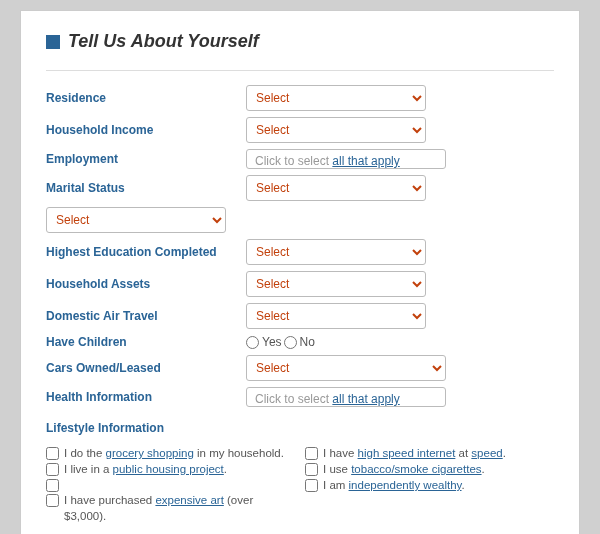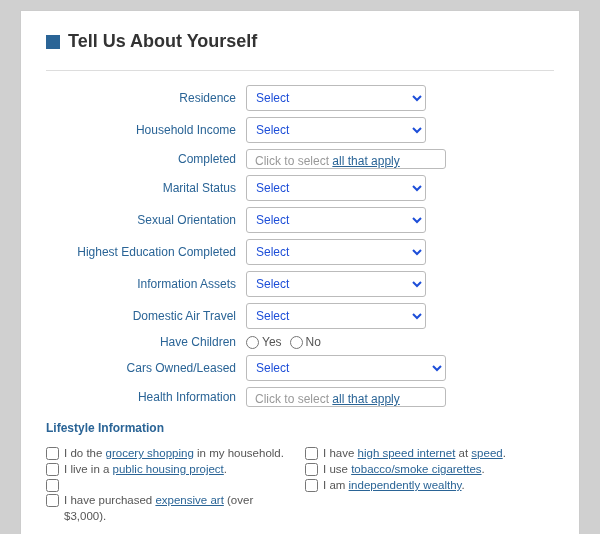--- a/index.html
+++ b/index.html
@@ -21,58 +21,59 @@
       margin: 10px auto;
     }
     .card-title {
       font-size: 18px;
       font-weight: bold;
       color: #333;
       margin-bottom: 18px;
       display: flex;
       align-items: center;
       gap: 8px;
+      font-style: italic;
     }
     .card-title-icon {
       width: 14px;
       height: 14px;
       background: #2a6496;
       display: inline-block;
       flex-shrink: 0;
     }
     .divider {
       border: none;
       border-top: 1px solid #ddd;
       margin-bottom: 14px;
     }
     .form-row {
       display: flex;
       align-items: center;
       margin-bottom: 6px;
     }
     .form-label {
-      text-align: right;
+      text-align: left;
       width: 200px;
       min-width: 200px;
       color: #2a6496;
       font-size: 12px;
       padding-right: 10px;
-      font-weight: normal;
+      font-weight: bold;
     }
     .form-control {
       flex: 1;
     }
     select {
       width: 100%;
       max-width: 180px;
       padding: 3px 5px;
       border: 1px solid #bbb;
       border-radius: 3px;
       font-size: 12px;
-      color: #1d4ed8;
+      color: #c2410c;
       background: #fff;
       height: 26px;
     }
     .click-select {
       width: 100%;
       max-width: 200px;
       padding: 4px 8px;
       border: 1px solid #bbb;
       border-radius: 3px;
       font-size: 12px;
@@ -80,21 +81,21 @@
       background: #fff;
       height: 20px;
       cursor: pointer;
     }
     .click-select span.highlight {
       color: #2a6496;
       text-decoration: underline;
     }
     .radio-group {
       display: flex;
-      gap: 8px;
+      gap: 2px;
       align-items: flex-start;
     }
     .radio-group label {
       color: #555;
       font-size: 12px;
       display: flex;
       align-items: center;
       gap: 3px;
       cursor: pointer;
     }
@@ -151,57 +152,56 @@
   <div class="form-row">
     <div class="form-label">Household Income</div>
     <div class="form-control">
       <select>
         <option>Select</option>
       </select>
     </div>
   </div>
 
   <div class="form-row">
-    <div class="form-label">Completed</div>
+    <div class="form-label">Employment</div>
     <div class="form-control">
       <div class="click-select">
         <span style="color:#999;">Click to select </span><span class="highlight">all that apply</span>
       </div>
     </div>
   </div>
 
   <div class="form-row">
     <div class="form-label">Marital Status</div>
     <div class="form-control">
       <select>
         <option>Select</option>
       </select>
     </div>
   </div>
 
   <div class="form-row">
-    <div class="form-label">Sexual Orientation</div>
     <div class="form-control">
       <select>
         <option>Select</option>
       </select>
     </div>
   </div>
 
   <div class="form-row">
     <div class="form-label">Highest Education Completed</div>
     <div class="form-control">
       <select>
         <option>Select</option>
       </select>
     </div>
   </div>
 
   <div class="form-row">
-    <div class="form-label">Information Assets</div>
+    <div class="form-label">Household Assets</div>
     <div class="form-control">
       <select>
         <option>Select</option>
       </select>
     </div>
   </div>
 
   <div class="form-row">
     <div class="form-label">Domestic Air Travel</div>
     <div class="form-control">

